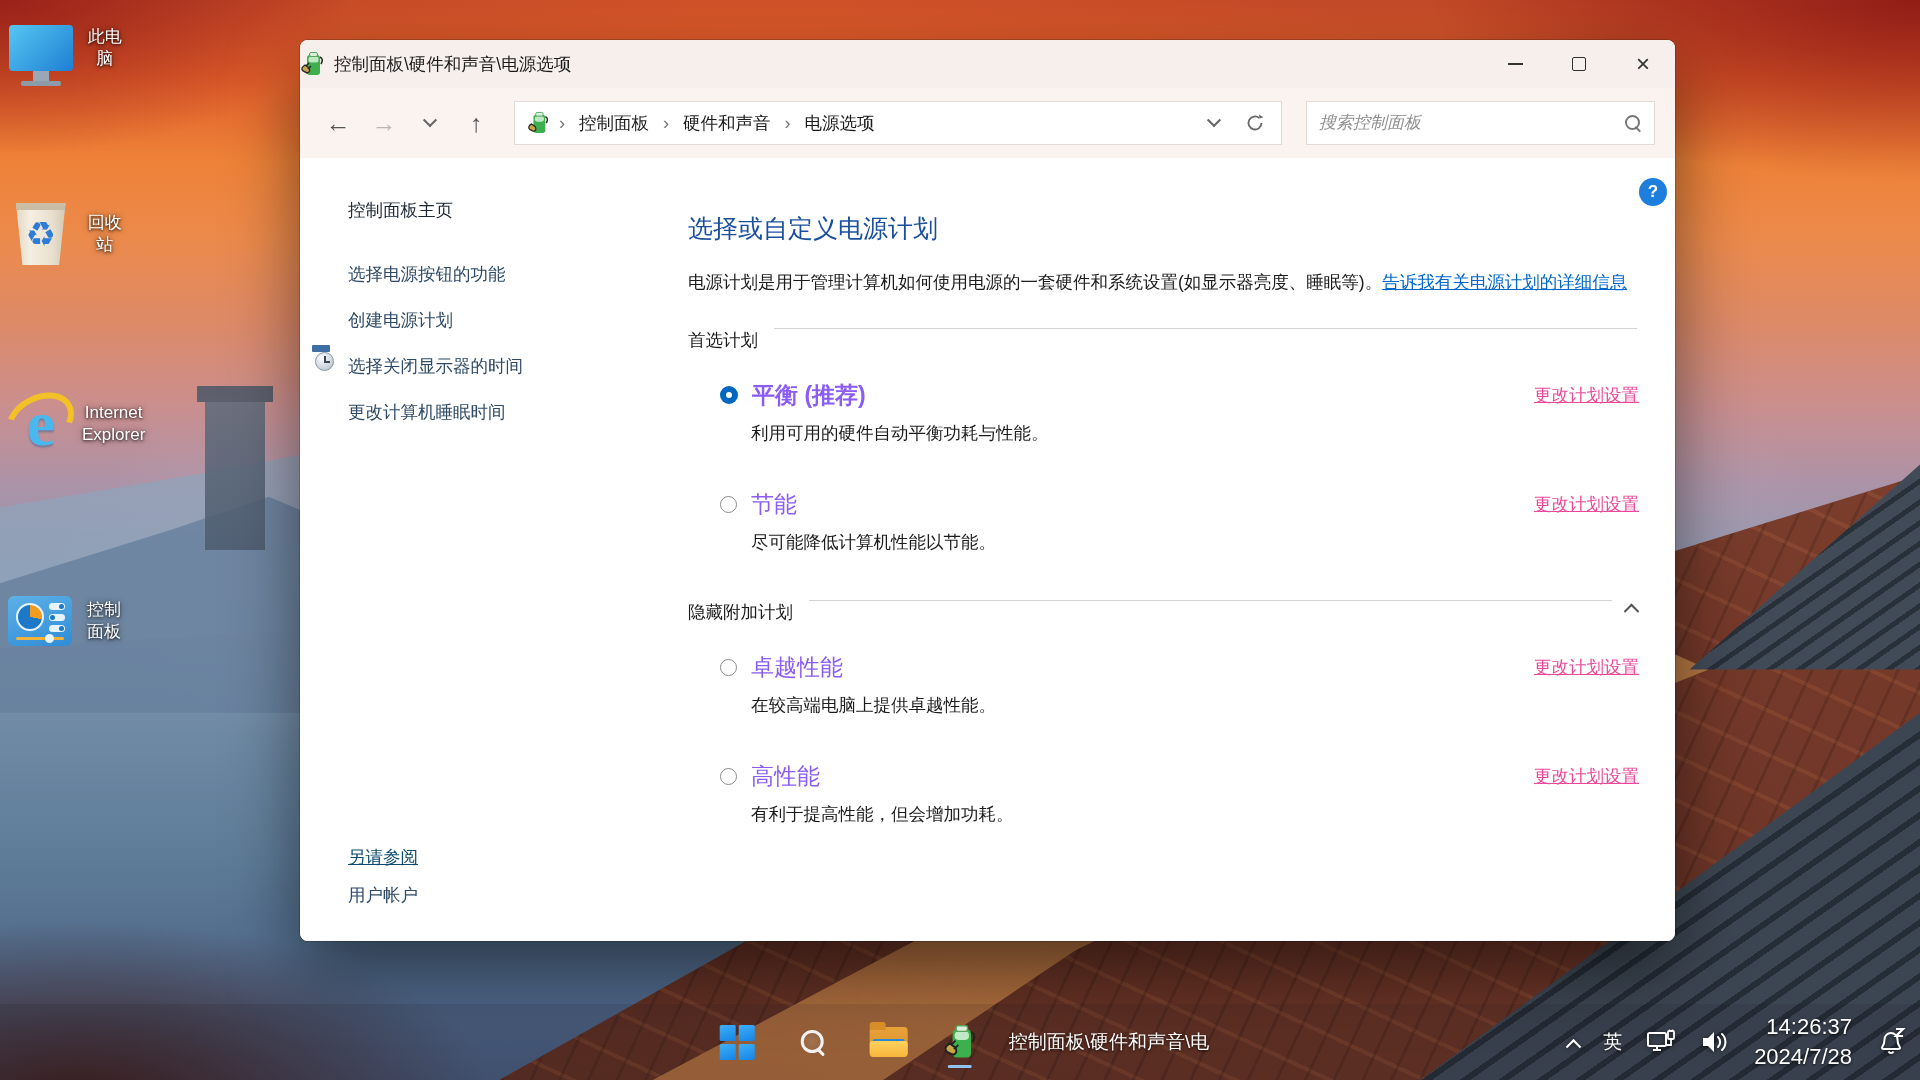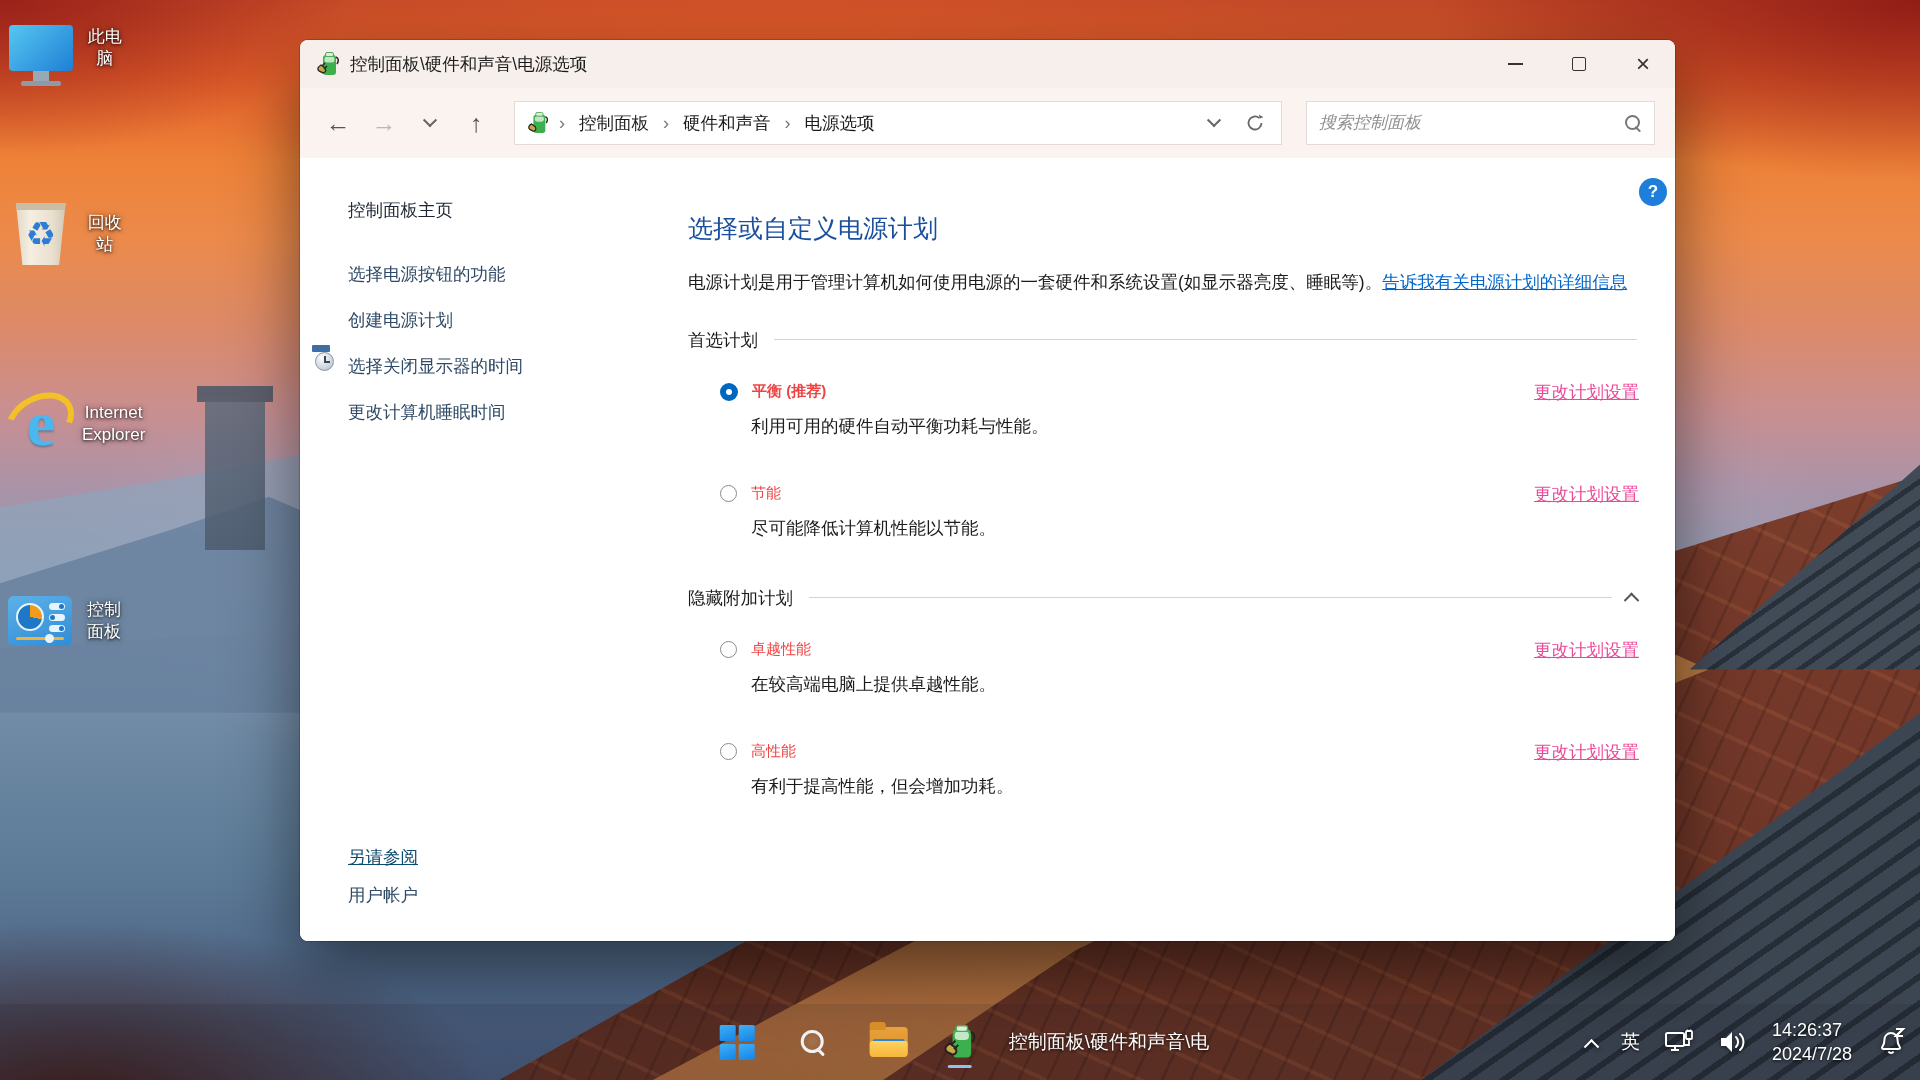--- a/index.html
+++ b/index.html
@@ -53,21 +53,21 @@
   .cpl-pie { position:absolute; left:8px; top:7px; width:28px; height:28px; border-radius:50%; background:conic-gradient(#f29c1f 0 28%, #1e78c8 28% 100%); border:2px solid #e8f4fd; }
   .cpl-sw { position:absolute; right:7px; width:16px; height:7px; border-radius:4px; background:#e8f4fd; }
   .cpl-sw:after { content:""; position:absolute; width:5px; height:5px; border-radius:50%; background:#1e78c8; top:1px; }
   .sw1 { top:7px; } .sw1:after{ right:1px; } .sw2 { top:18px; } .sw2:after{ left:1px; } .sw3 { top:29px; } .sw3:after{ right:1px; }
   .cpl-slider { position:absolute; left:8px; bottom:6px; width:48px; height:3px; background:#f2b23c; border-radius:2px; }
   .cpl-slider:after { content:""; position:absolute; right:10px; top:-3px; width:9px; height:9px; border-radius:50%; background:#e8f4fd; }
 
   
   .window { position:absolute; left:300px; top:40px; width:1375px; height:901px; border-radius:8px; background:#fff;
     box-shadow:0 28px 70px rgba(0,0,0,.5), 0 0 0 1px rgba(0,0,0,.18); overflow:hidden; }
-  .titlebar { height:48px; background:#f7efec; display:flex; align-items:center; padding-left:16px; }
+  .titlebar { height:48px; background:#f7efec; display:flex; align-items:center; }
   .titlebar .wtitle { font-size:17.5px; color:#1b1b1b; margin-left:10px; }
   .winbtns { margin-left:auto; display:flex; height:100%; }
   .winbtn { width:64px; height:100%; display:flex; align-items:center; justify-content:center; color:#333; }
   .glyph-min { width:15px; height:2px; background:#333; }
   .glyph-max { width:14px; height:14px; border:1.8px solid #333; border-radius:2px; }
   .glyph-close { font-size:24px; line-height:1; color:#333; font-weight:300; }
 
   .navbar { height:70px; background:#faf3f0; display:flex; align-items:center; padding:0 20px 0 18px; gap:6px; }
   .navarrow { width:40px; height:40px; display:flex; align-items:center; justify-content:center; font-size:25px; color:#555; }
   .navarrow.disabled { color:#bdb5b2; }
@@ -98,31 +98,31 @@
   .sphereicon { width:22px; height:22px; border-radius:50%; background:radial-gradient(circle at 35% 30%,#e9eef2,#b9c2cb 45%,#737e8a 80%,#59636e); box-shadow:inset -2px -2px 4px rgba(0,0,0,.25); }
   .sb-seealso { margin-top:auto; }
   .sb-seealso .sa-title { font-size:17.5px; color:#0c4a6e; margin-bottom:14px;text-decoration:underline; }
   .sb-seealso .sa-link { font-size:17.5px; color:#2f4a66; }
 
   .main { flex:1; padding:54px 30px 0 0; position:relative; }
   .help-btn { position:absolute; top:20px; right:8px; width:28px; height:28px; border-radius:50%; background:#1d7edb; color:#fff; font-size:17px; font-weight:bold; display:flex; align-items:center; justify-content:center; }
   .main h1 { font-size:25px; font-weight:500; color:#1a4f9e; margin-bottom:22px; }
   .intro { font-size:17.5px; color:#1b1b1b; line-height:1.75; max-width:962px; margin-bottom:28px; }
   .intro a { color:#0066cc; text-decoration:underline; }
-  .sec-head { display:flex; align-items:center; margin:30px 8px 4px 0; }
+  .sec-head { display:flex; align-items:flex-start; margin:30px 8px 4px 0; }
   .sec-head .sec-title { font-size:17.5px; color:#1b1b1b; white-space:nowrap; }
   .sec-head .rule { flex:1; height:1px; background:#d6d2cf; margin-left:16px; }
   .sec-head .collapse { margin-left:14px; }
   .chev-up { display:inline-block; width:11px; height:11px; border-left:2px solid #555; border-top:2px solid #555; transform:rotate(45deg) translate(2px,2px); }
   .plan { margin-top:28px; }
   .plan-row { display:flex; align-items:center; }
   .radio { width:17px; height:17px; border-radius:50%; border:1.5px solid #8a8a8a; background:#fff; margin:0 14px 0 32px; flex:0 0 auto; position:relative; }
   .radio.checked { border:none; background:#0067c0; width:18px; height:18px; }
   .radio.checked:after { content:""; position:absolute; left:6px; top:6px; width:6px; height:6px; border-radius:50%; background:#fff; }
-  .plan-name { font-size:15px; color:#ef4444; }
+  .plan-name { font-size:23px; color:#8b5cf6; }
   .plan-name.bold { font-weight:bold; }
   .plan-link { margin-left:auto; margin-right:6px; font-size:17.5px; color:#ec4899; }
   .plan-desc { margin:10px 0 0 63px; font-size:17.5px; color:#1b1b1b; }
 
   
   .taskbar { position:absolute; left:0; right:0; bottom:0; height:76px; background:rgba(25,25,35,.12); }
   .tb-center { position:absolute; left:50%; top:0; height:100%; transform:translateX(-50%); display:flex; align-items:center; gap:24px; }
   .tb-btn { width:52px; height:58px; display:flex; align-items:center; justify-content:center; border-radius:6px; position:relative; }
   .start-grid { display:grid; grid-template-columns:16px 16px; grid-template-rows:16px 16px; gap:3px; }
   .start-grid div { background:linear-gradient(160deg,#3fb0f7,#1583e6); border-radius:1.5px; }
@@ -134,21 +134,21 @@
   .foldericon .back:before { content:""; position:absolute; left:0; top:-5px; width:16px; height:8px; background:#d88e28; border-radius:3px 3px 0 0; }
   .foldericon .strip { position:absolute; left:3px; top:12px; width:32px; height:8px; background:#2f86d2; border-radius:2px; }
   .foldericon .front { position:absolute; left:0; bottom:0; width:38px; height:16px; background:linear-gradient(180deg,#ffd25e,#f6b63c); border-radius:3px 3px 4px 4px; }
   .battery-btn { width:auto; padding:0 4px; }
   .tb-underline { position:absolute; bottom:3px; left:50%; transform:translateX(-50%); width:24px; height:3px; border-radius:2px; background:#8fc3ef; }
   .tb-applabel { color:#fff; font-size:19px; text-shadow:0 1px 3px rgba(0,0,0,.8); margin-left:4px; white-space:nowrap; }
   .tray { position:absolute; right:14px; top:0; height:100%; display:flex; align-items:center; gap:24px; color:#fff; }
   .tray .t-icon { filter:drop-shadow(0 1px 2px rgba(0,0,0,.6)); display:flex; align-items:center; justify-content:center; }
   .chev-up-w { display:inline-block; width:11px; height:11px; border-left:2.5px solid #fff; border-top:2.5px solid #fff; transform:rotate(45deg) translate(3px,3px); }
   .ime { font-size:19px; text-shadow:0 1px 3px rgba(0,0,0,.8); }
-  .clockblock { text-align:left; font-size:18px; line-height:1.35; text-shadow:0 1px 3px rgba(0,0,0,.8); white-space:nowrap; }
+  .clockblock { text-align:right; font-size:22px; line-height:1.35; text-shadow:0 1px 3px rgba(0,0,0,.8); white-space:nowrap; }
 
   
   .batt { display:block; }
 </style>
 </head>
 <body>
 
 <div class="desktop">
   <div class="layer ridge-far"></div>
   <div class="layer ridge-near"></div>

